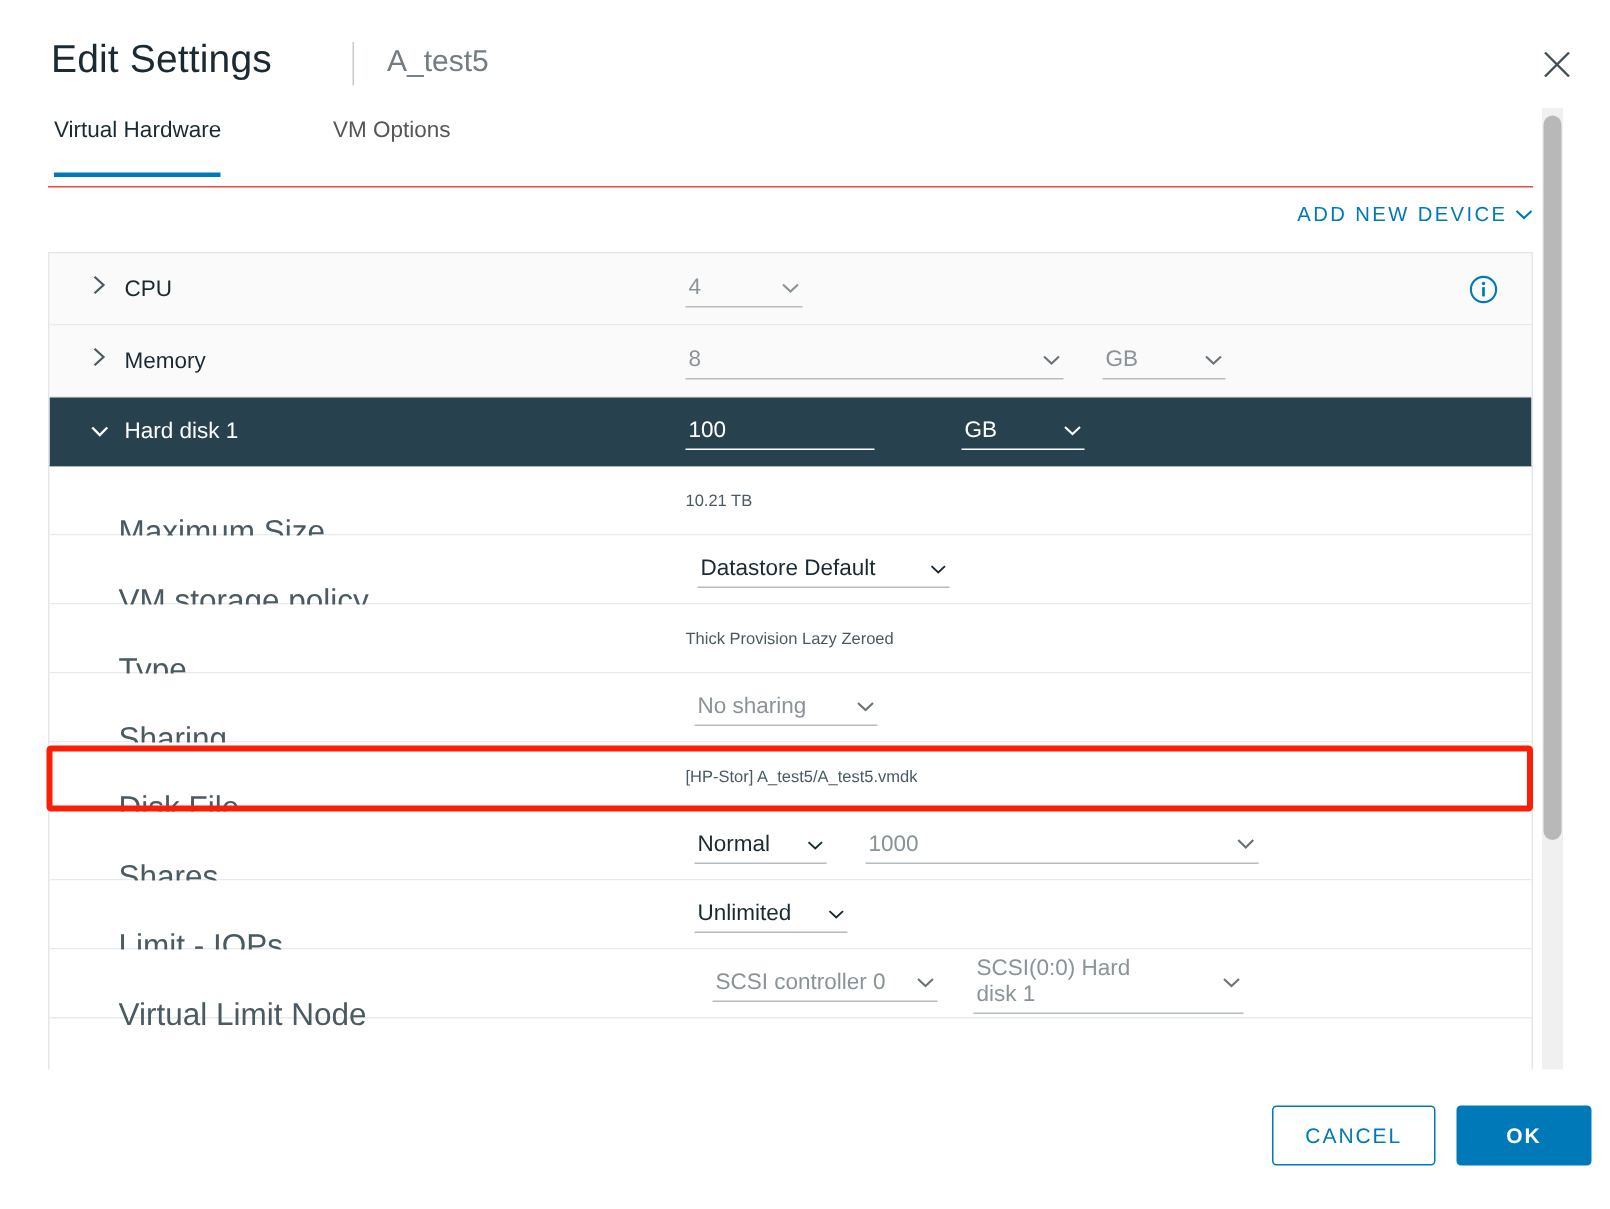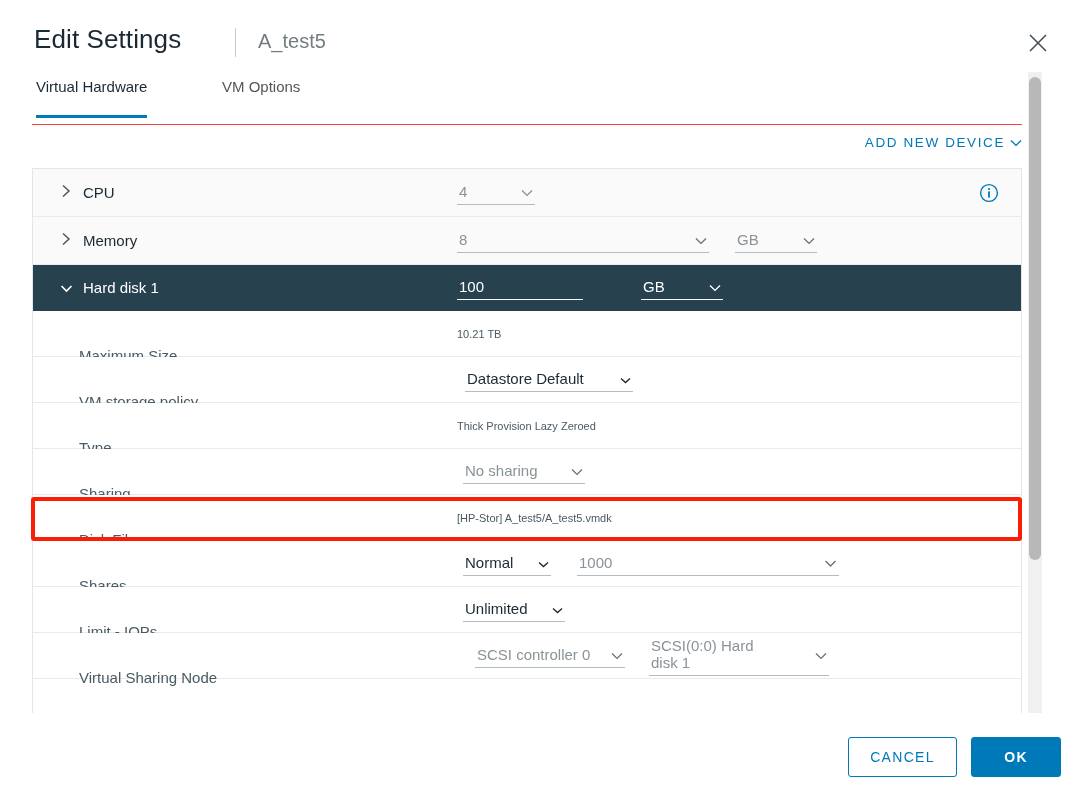--- a/index.html
+++ b/index.html
@@ -139,21 +139,21 @@
     font-size: 15px;
     color: #1b2a32;
     margin-left: 6px;
     white-space: nowrap;
   }
   .row.selected .lbl-hw {
     color: #ffffff;
     font-weight: normal;
   }
   .lbl-detail {
-    font-size: 15px;
+    font-size: 21px;
     color: #4a5a62;
     margin-left: 46px;
     white-space: nowrap;
     margin-top: 43px;
   }
 
   
   .valcol {
     position: absolute;
     left: 424px;
@@ -471,21 +471,21 @@
             <svg width="11" height="7" viewBox="0 0 11 7">
                 <path d="M1 1.4 L5.5 5.6 L10 1.4" fill="none" stroke="#1b2a32" stroke-width="1.3"></path>
               </svg>
           </span>
         </div>
       </div>
     </div>
 
 
     <div class="row detail">
-      <div class="lbl-detail">Virtual Sharing Node</div>
+      <div class="lbl-detail">Virtual Limit Node</div>
       <div class="valcol" style="left:442px;">
         <div class="sel" style="width:150px;">
           <span>SCSI controller 0</span>
           <span>
             <svg width="12" height="8" viewBox="0 0 12 8">
                 <path d="M1 1.6 L6 6.4 L11 1.6" fill="none" stroke="#6b7479" stroke-width="1.4"></path>
               </svg>
           </span>
         </div>
         <div class="sel" style="width:180px; margin-left:24px;gap:44px;">

